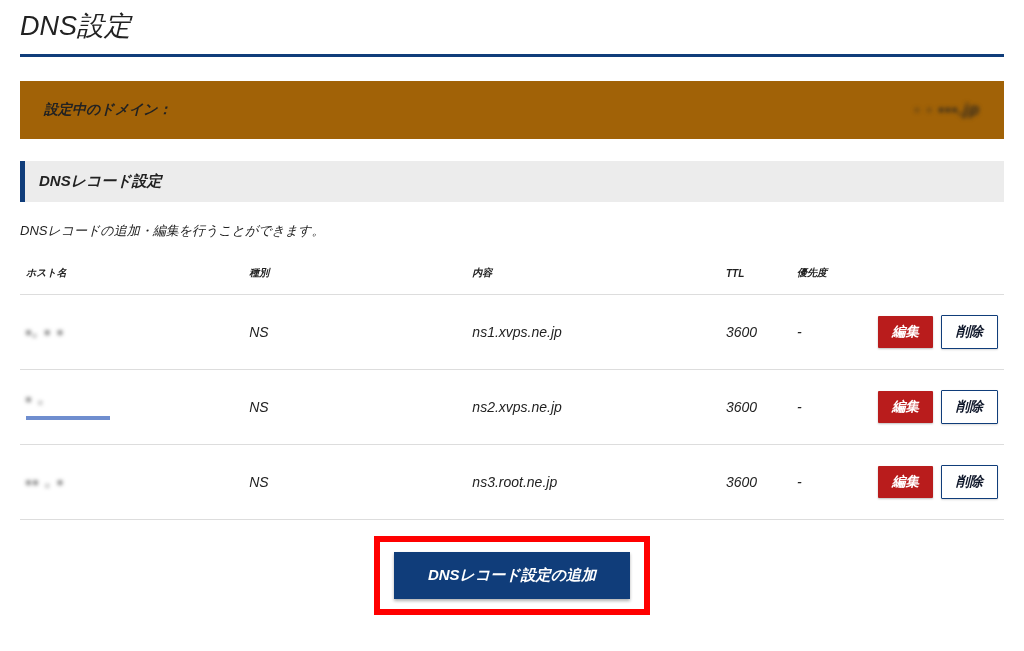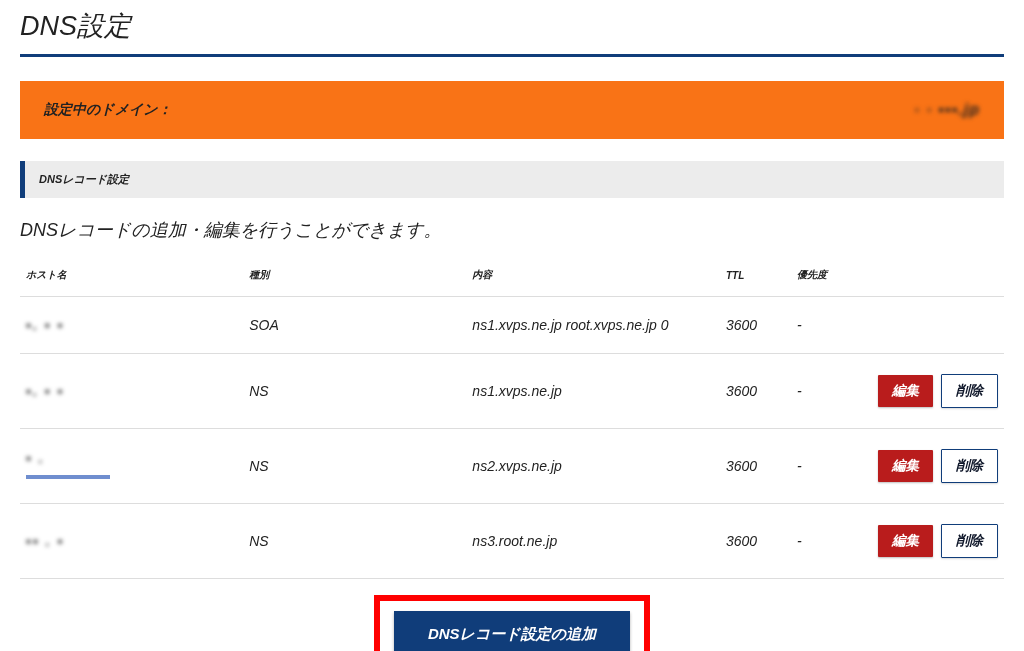--- a/index.html
+++ b/index.html
@@ -11,45 +11,45 @@
     padding: 4px 20px 20px 20px;
   }
   .page-title {
     font-size: 27px;
     font-weight: 500;
     padding: 4px 0 10px 0;
     border-bottom: 3px solid #103d7a;
     margin-bottom: 24px;
   }
   .domain-bar {
-    background: #f97316;
+    background: #a16207;
     padding: 20px 24px;
     display: flex;
     justify-content: space-between;
     align-items: center;
     font-size: 14px;
     font-weight: 600;
     margin-bottom: 22px;
   }
   .domain-value {
     font-weight: 700;
     letter-spacing: 1px;
     font-size: 16px;
     filter: blur(2.2px);
   }
   .section-header {
     background: #ececec;
     border-left: 5px solid #103d7a;
     padding: 11px 14px;
-    font-size: 11px;
+    font-size: 15px;
     font-weight: 700;
     margin-bottom: 20px;
   }
   .description {
-    font-size: 18px;
+    font-size: 13px;
     margin-bottom: 18px;
   }
   table.records {
     width: 100%;
     border-collapse: collapse;
     font-size: 14px;
   }
   table.records th {
     text-align: left;
     font-weight: 700;
@@ -145,28 +145,20 @@
       <th>種別</th>
       <th>内容</th>
       <th>TTL</th>
       <th>優先度</th>
       <th></th>
     </tr>
   </thead>
   <tbody id="records-body">
       <tr>
         <td class="host"><span>▪. ▪ ▪</span></td>
-        <td class="type">SOA</td>
-        <td class="content">ns1.xvps.ne.jp root.xvps.ne.jp 0</td>
-        <td class="ttl">3600</td>
-        <td class="priority">-</td>
-        <td class="actions"></td>
-      </tr>
-      <tr>
-        <td class="host"><span>▪. ▪ ▪</span></td>
         <td class="type">NS</td>
         <td class="content">ns1.xvps.ne.jp</td>
         <td class="ttl">3600</td>
         <td class="priority">-</td>
         <td class="actions"><button class="btn btn-edit">編集</button><button class="btn btn-delete">削除</button></td>
       </tr>
       <tr>
         <td class="host"><span>▪ .</span><br><div class="underline-accent"></div></td>
         <td class="type">NS</td>
         <td class="content">ns2.xvps.ne.jp</td>

